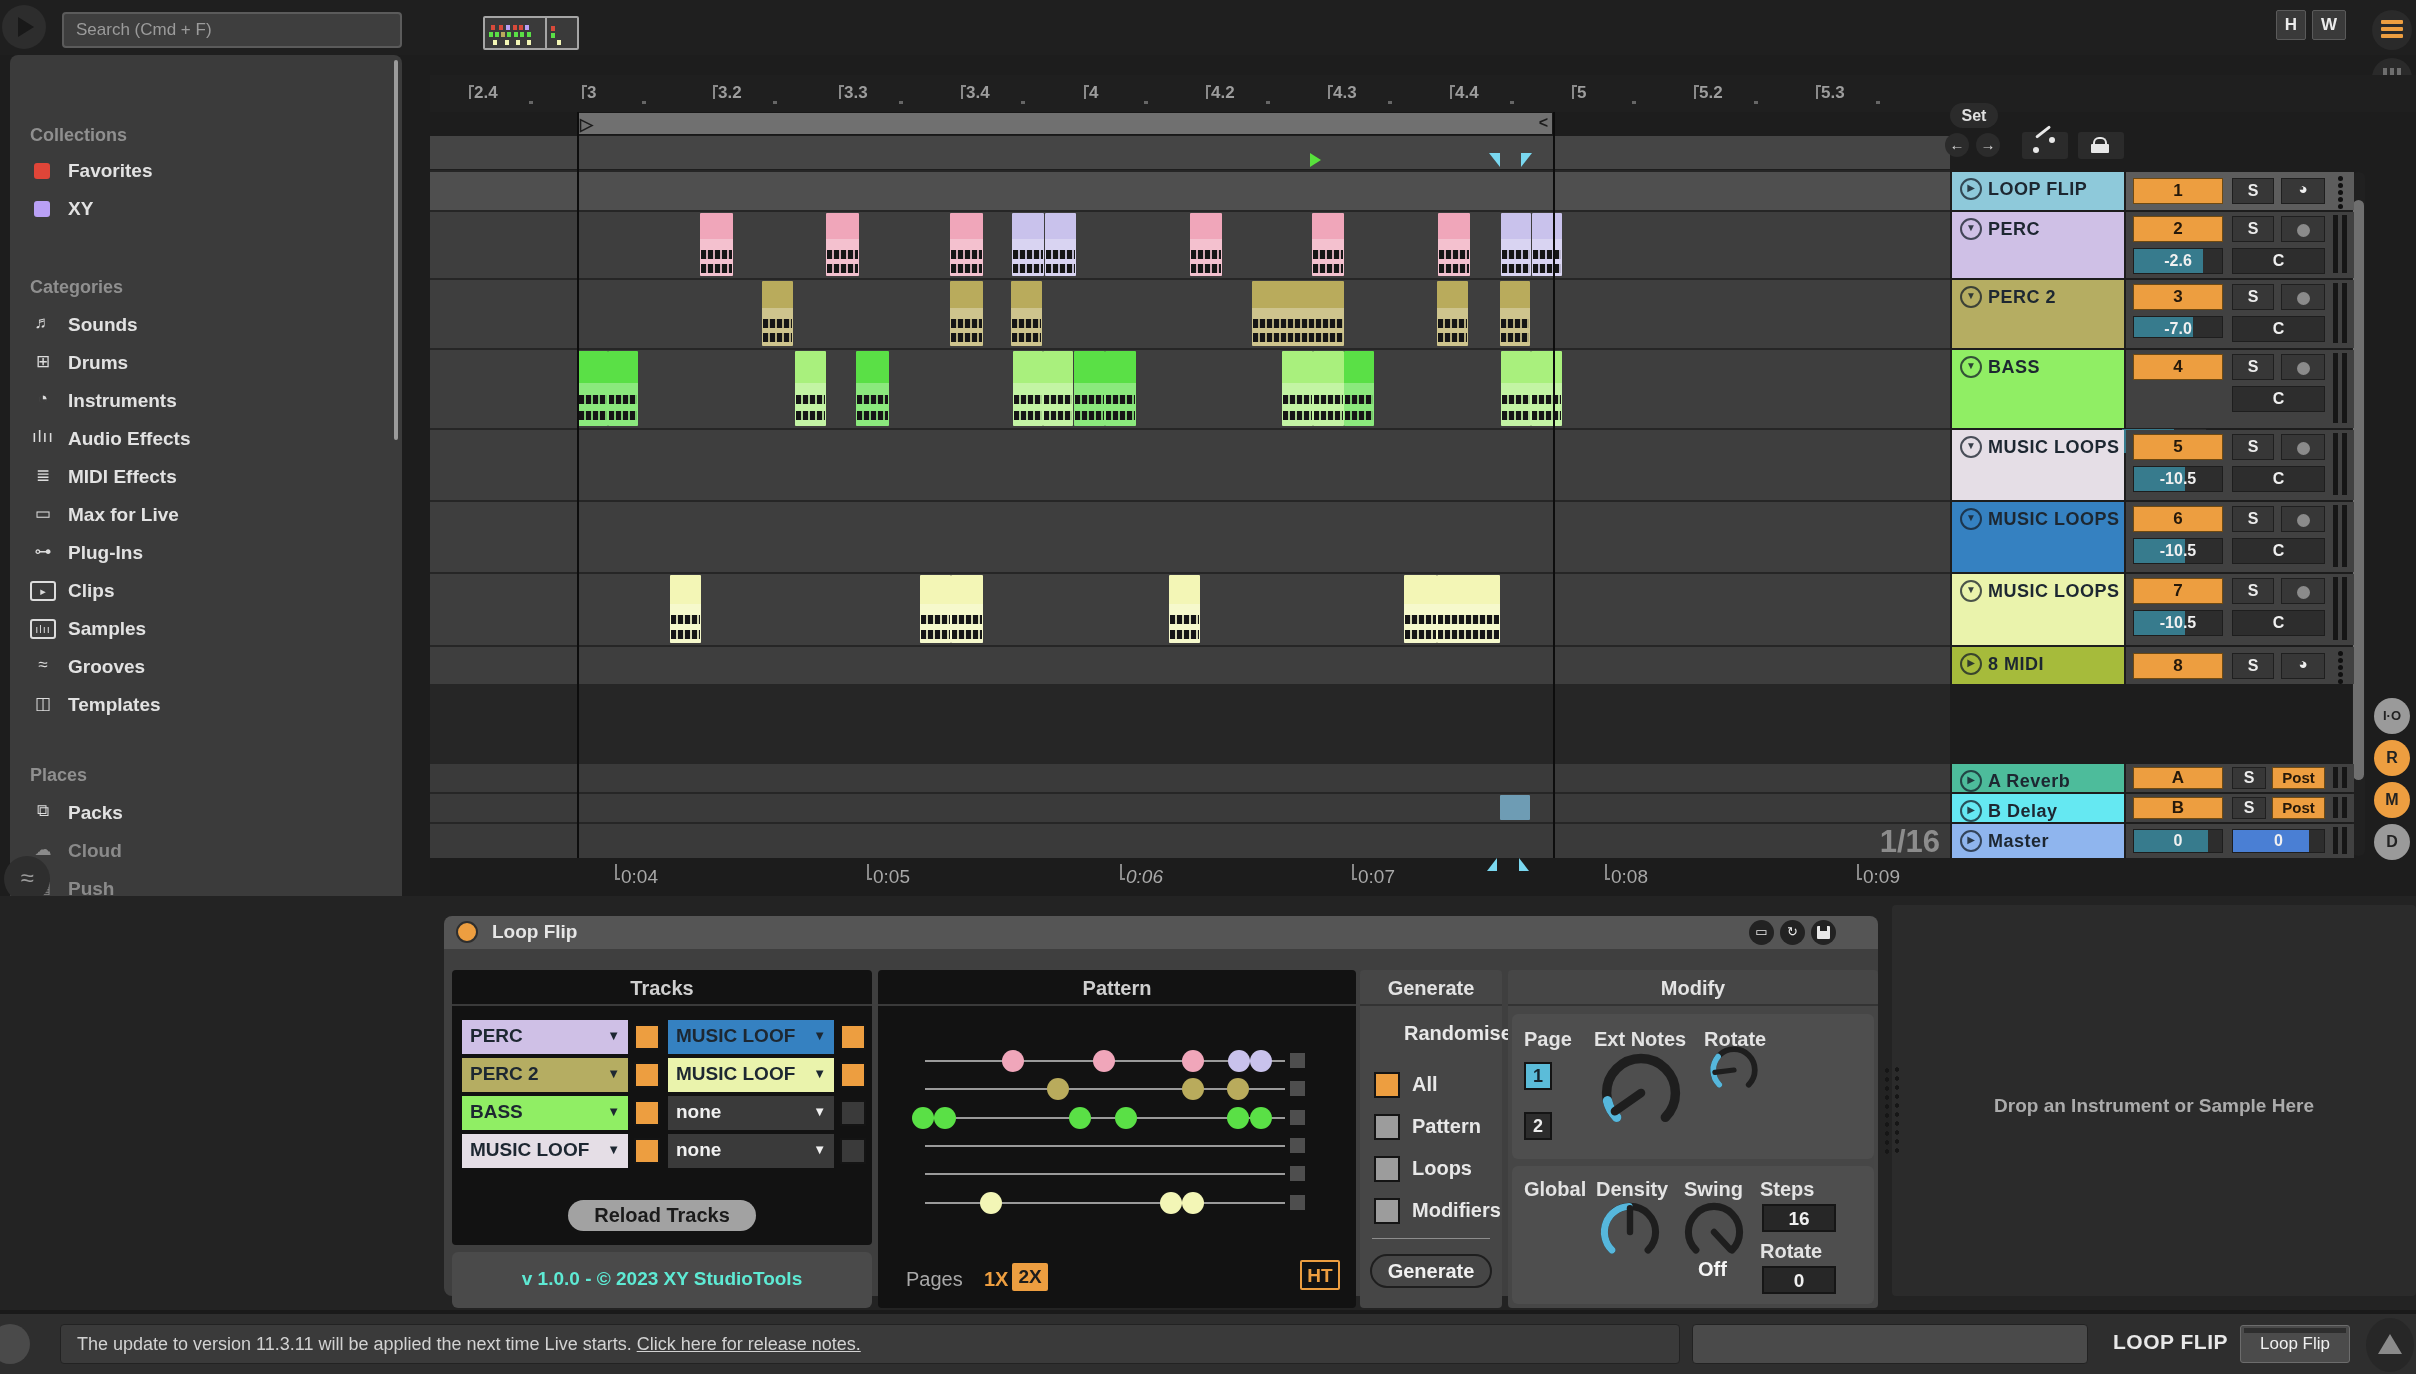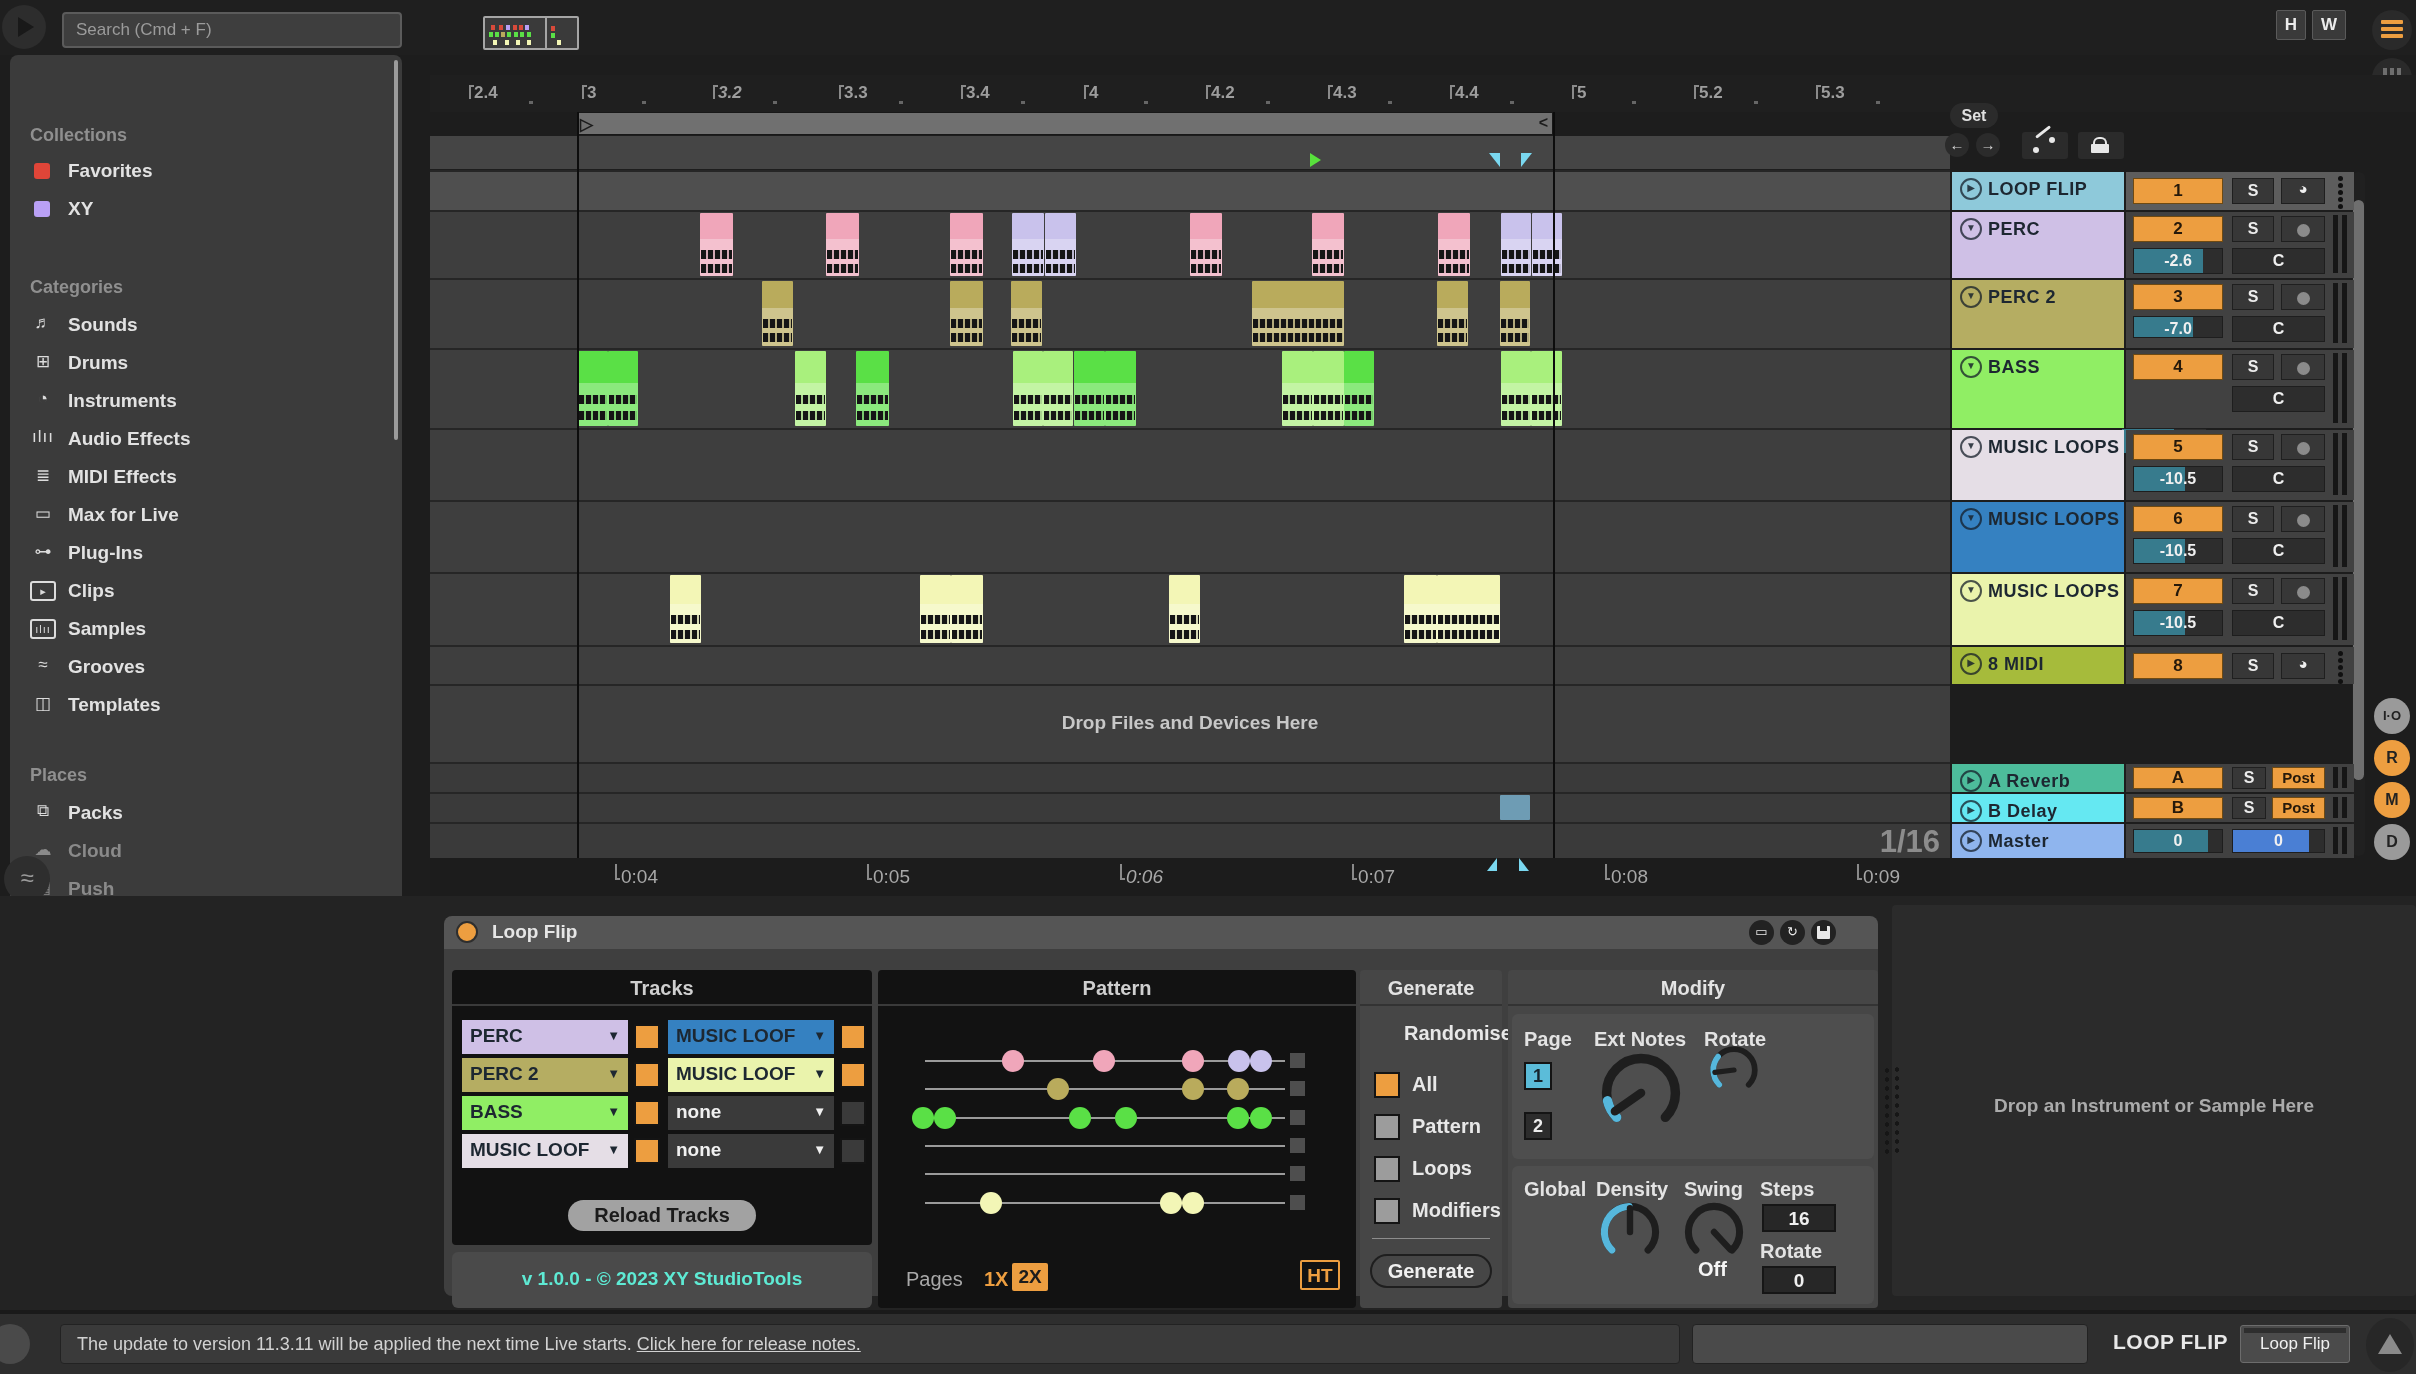--- a/index.html
+++ b/index.html
@@ -273,21 +273,21 @@
   <div id="side-scroll" class="abs"></div>
   <div id="groove-circle" class="abs">≈</div>
   <div id="preview-panel" class="abs"></div>
   <div id="preview-strip" class="abs"></div>
 
   <div id="arr-ruler" class="abs">
       <div class="rt-label" style="left: 44px;">2.4<div class="tick"></div></div>
       <div class="rt-mid" style="left: 99px;"></div>
       <div class="rt-label" style="left: 157px;">3<div class="tick"></div></div>
       <div class="rt-mid" style="left: 212px;"></div>
-      <div class="rt-label" style="left: 288px; font-style: italic;">3.2<div class="tick"></div></div>
+      <div class="rt-label" style="left: 288px;">3.2<div class="tick"></div></div>
       <div class="rt-mid" style="left: 343px;"></div>
       <div class="rt-label" style="left: 414px;">3.3<div class="tick"></div></div>
       <div class="rt-mid" style="left: 469px;"></div>
       <div class="rt-label" style="left: 536px;">3.4<div class="tick"></div></div>
       <div class="rt-mid" style="left: 591px;"></div>
       <div class="rt-label" style="left: 659px;">4<div class="tick"></div></div>
       <div class="rt-mid" style="left: 714px;"></div>
       <div class="rt-label" style="left: 781px;">4.2<div class="tick"></div></div>
       <div class="rt-mid" style="left: 836px;"></div>
       <div class="rt-label" style="left: 903px;">4.3<div class="tick"></div></div>
@@ -600,25 +600,20 @@
       </div>
       <div class="lane gridded" style="top: 477px; height: 37px; background: rgb(62, 62, 62);"></div>
       <div class="lane gridded" style="top: 594px; height: 28px; background: rgb(58, 58, 58);"></div>
       <div class="lane gridded" style="top: 624px; height: 28px; background: rgb(58, 58, 58);">
         <div class="clip" style="left: 1070px; top: 1px; width: 30px; height: 25px;">
           <div class="head" style="background: rgb(110, 156, 180);"></div>
           <div class="body" style="background: rgb(110, 156, 180);"></div>
         </div>
       </div>
       <div class="lane gridded" style="top: 654px; height: 34px; background: rgb(58, 58, 58);"></div>
-      <div class="lane gridded" style="top: 516px; height: 76px;">
-        <div id="" class="abs" style="position: absolute; left: 0px; top: 26px; width: 1520px;">
-          <div id="drop-lane-text">Drop Files and Devices Here</div>
-        </div>
-      </div>
     </div>
   <div id="arr-bruler" class="abs">
       <div class="bt-label" style="left: 191px;">0:04<div class="tick"></div></div>
       <div class="bt-label" style="left: 443px;">0:05<div class="tick"></div></div>
       <div class="bt-label" style="left: 696px; font-style: italic;">0:06<div class="tick"></div></div>
       <div class="bt-label" style="left: 928px;">0:07<div class="tick"></div></div>
       <div class="bt-label" style="left: 1181px;">0:08<div class="tick"></div></div>
       <div class="bt-label" style="left: 1433px;">0:09<div class="tick"></div></div>
     </div>
   <div id="arr-scroll" class="abs">

